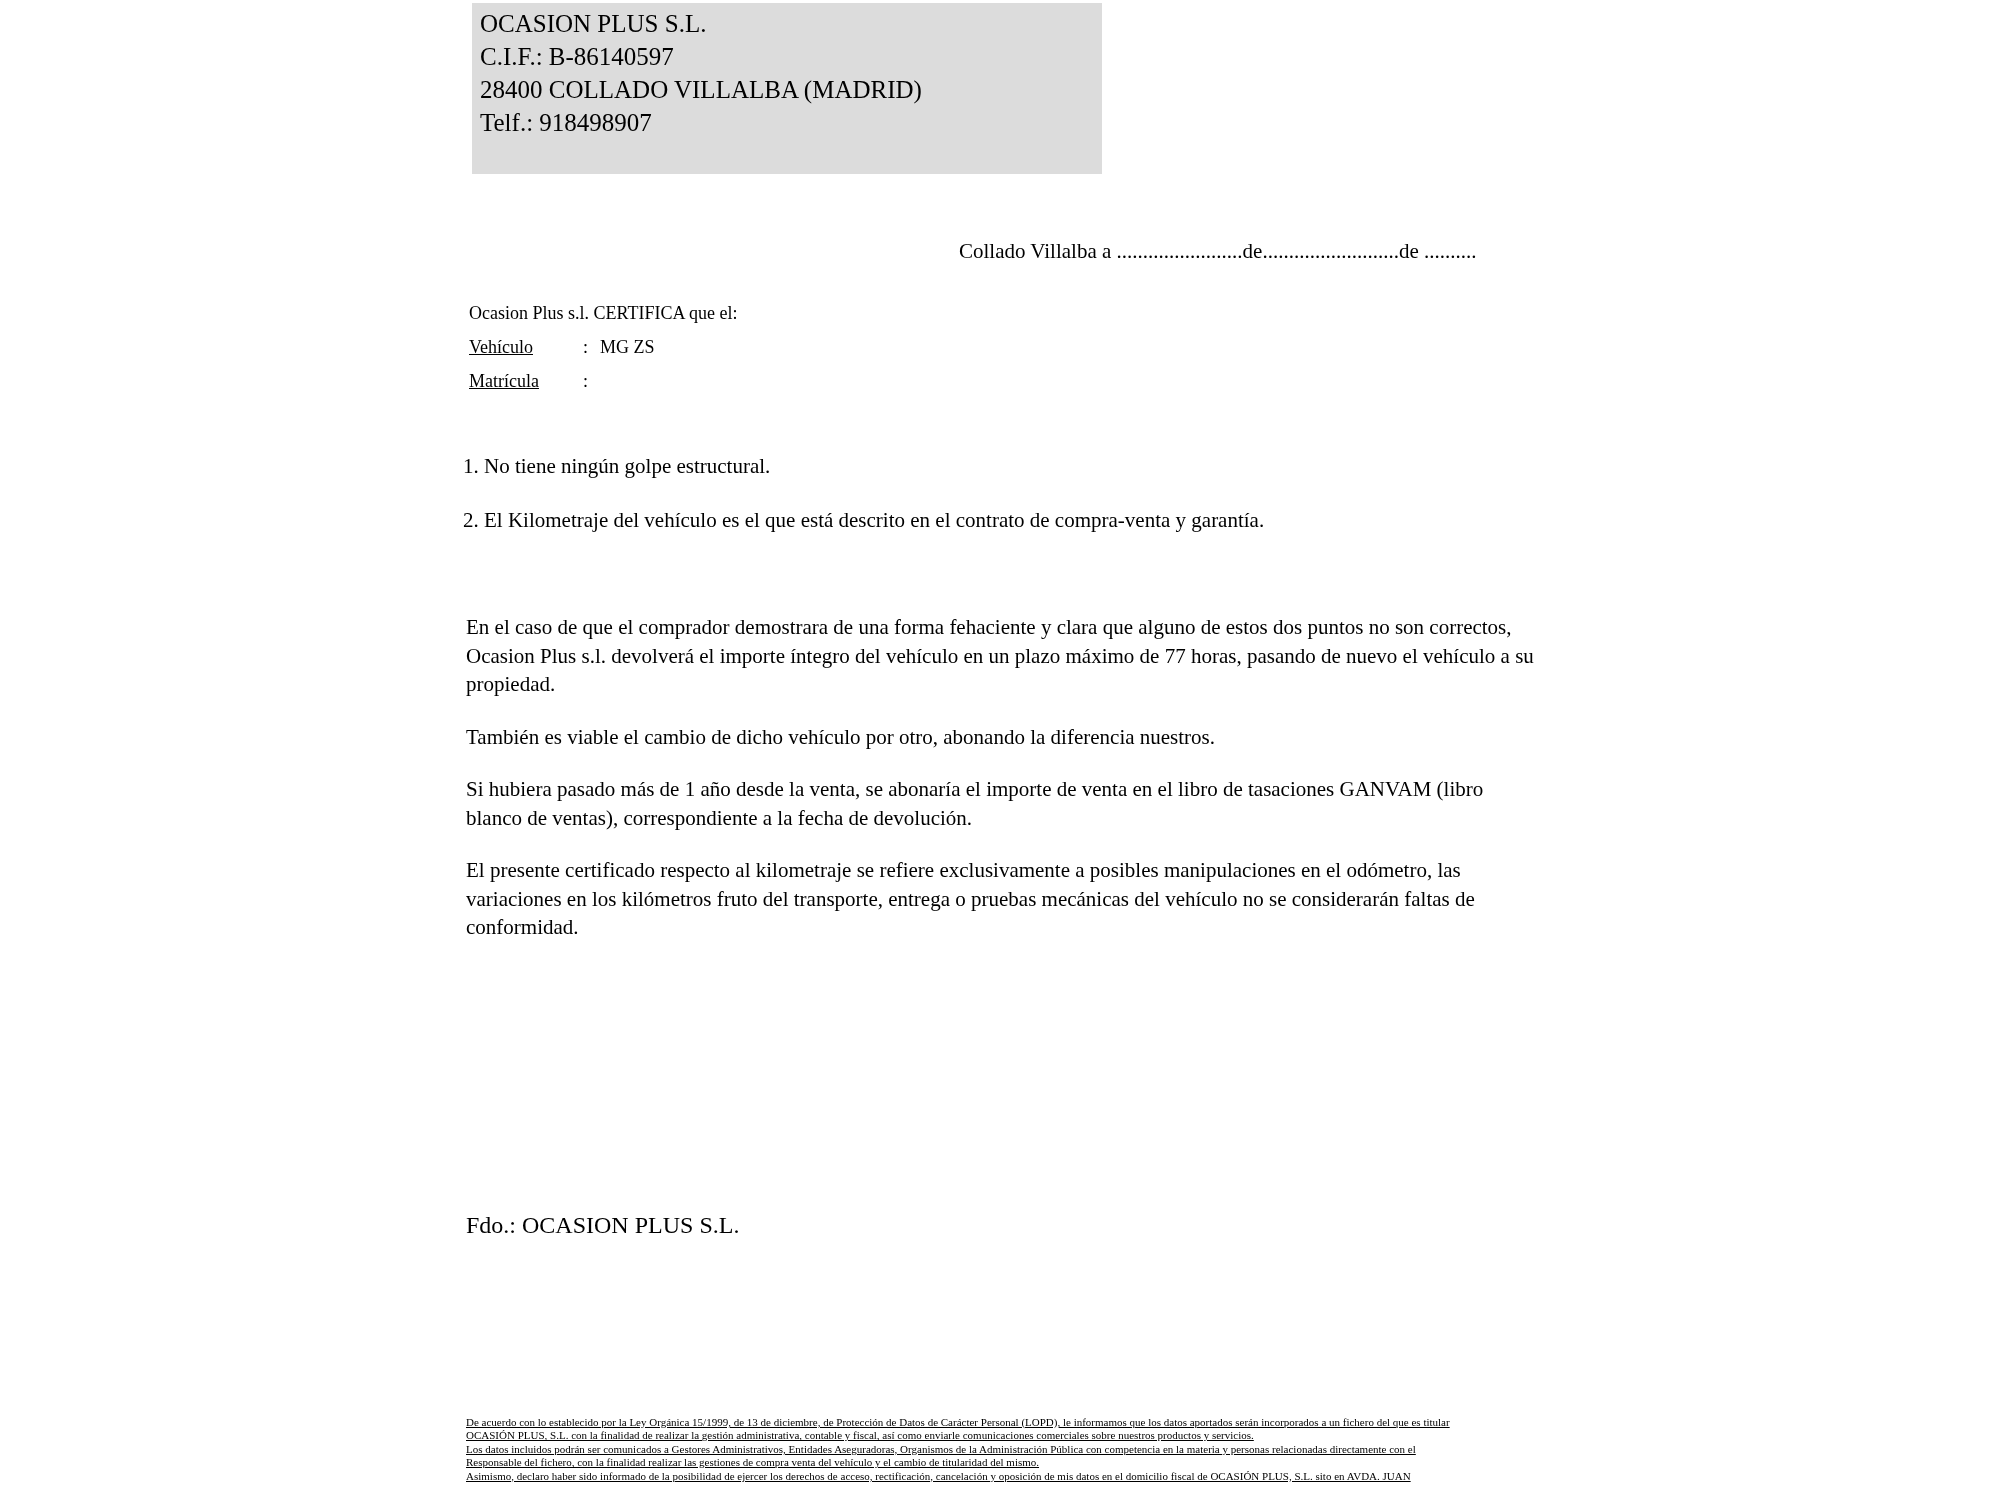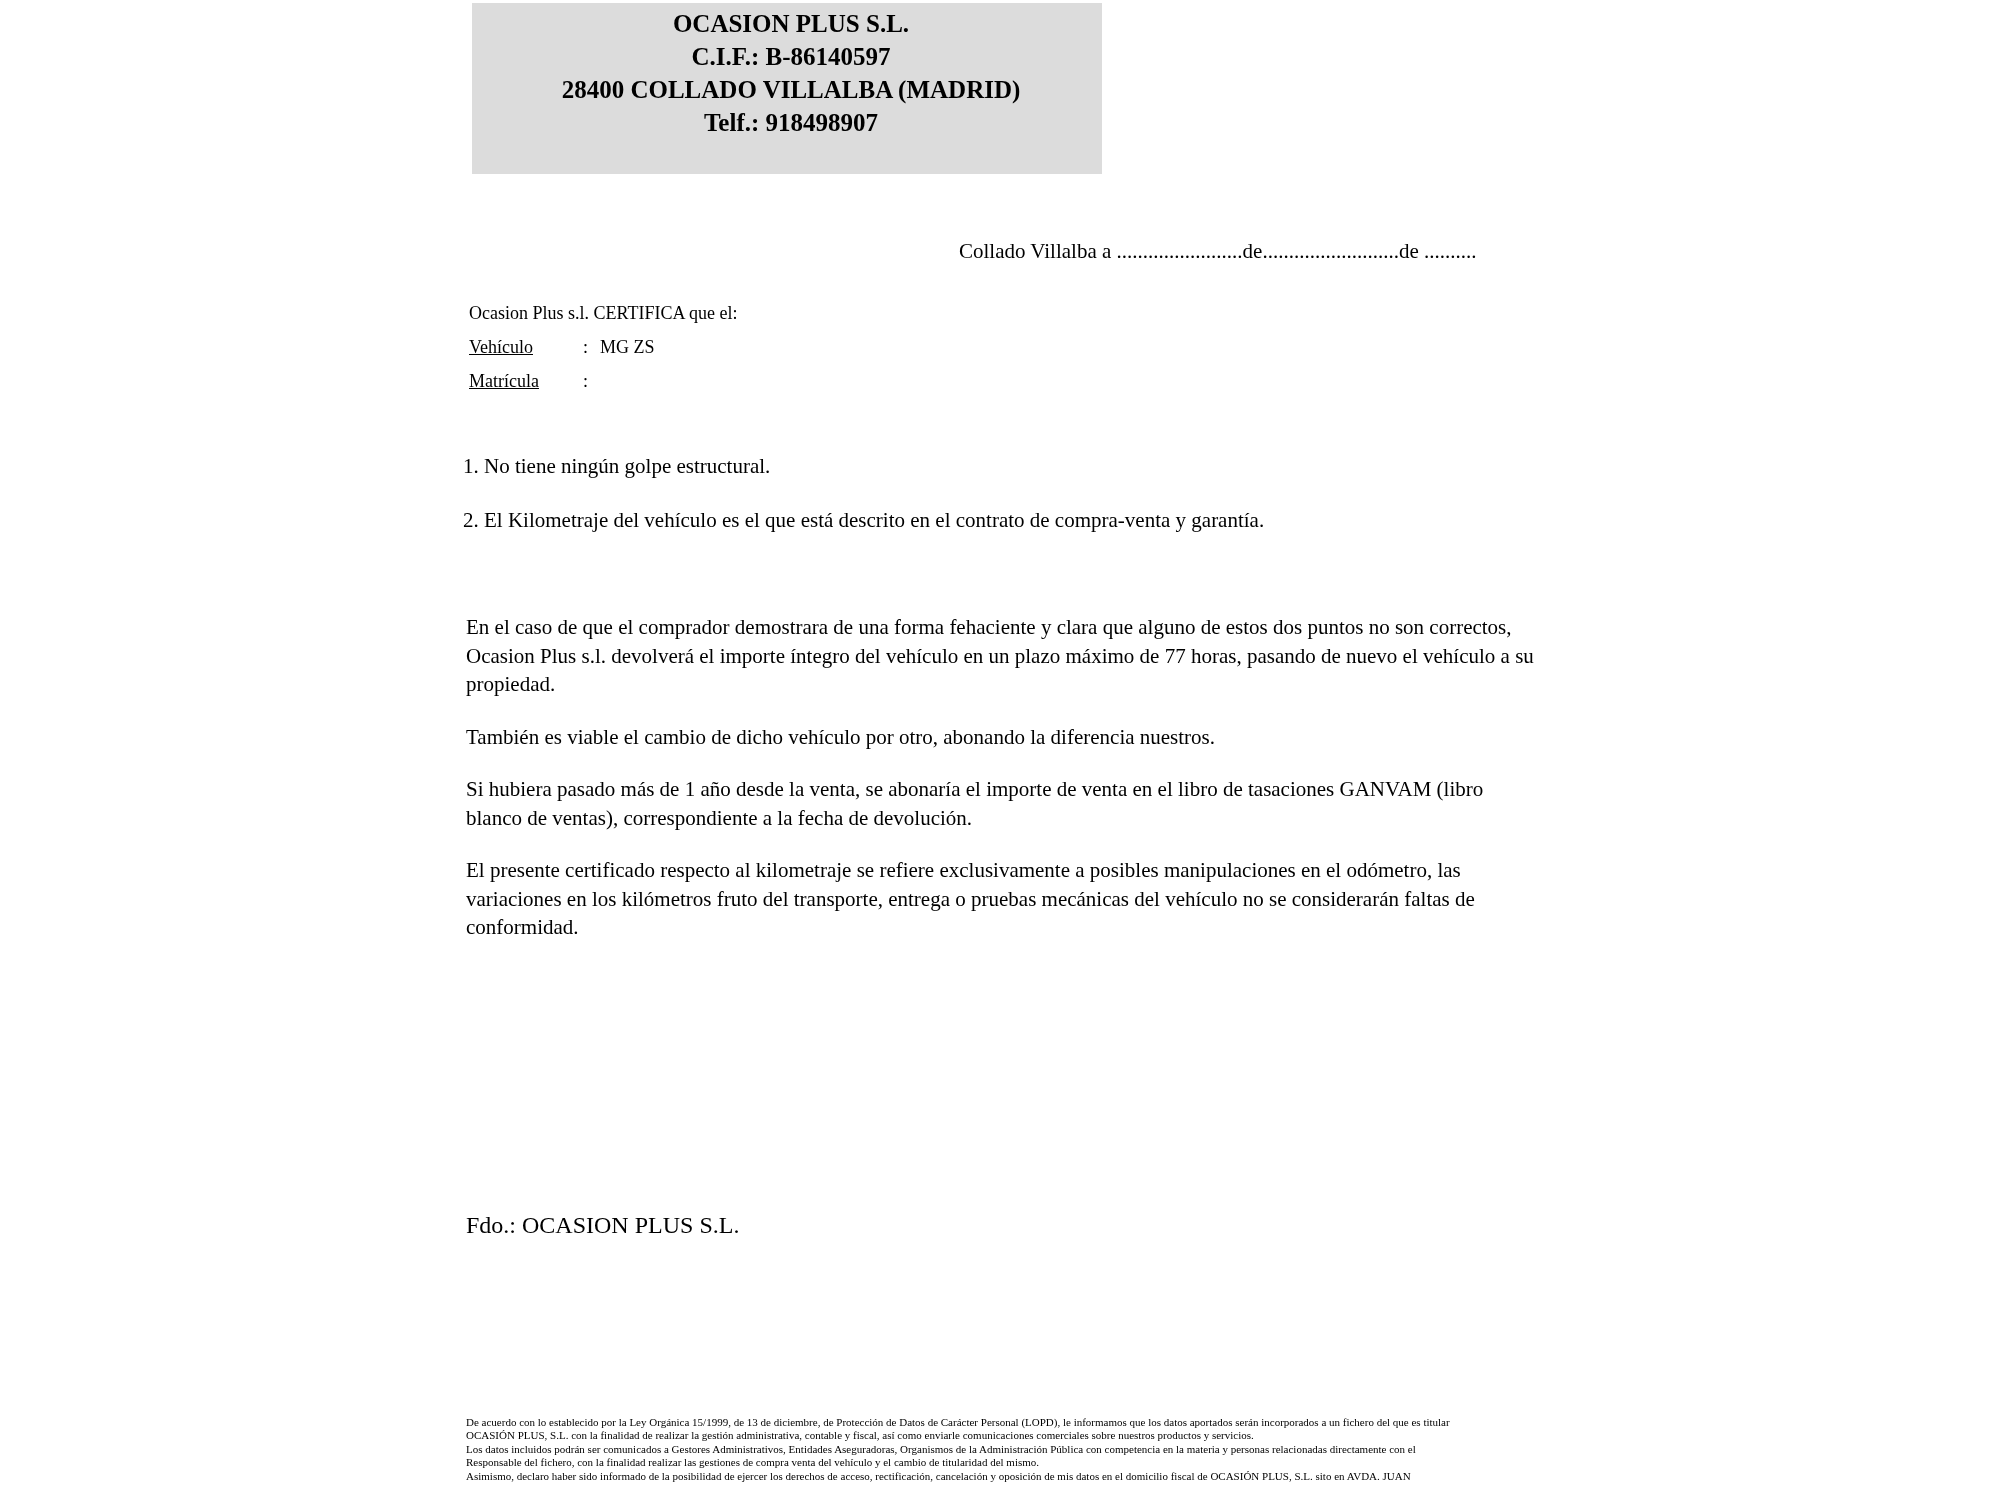--- a/index.html
+++ b/index.html
@@ -16,25 +16,24 @@
     position: absolute;
     left: 472px;
     top: 3px;
     width: 630px;
     height: 171px;
     background: #dcdcdc;
     box-sizing: border-box;
     padding: 4px 0 0 8px;
   }
   .header-box .hline {
-    font-weight: bold;
+    font-weight: normal;
     font-size: 25px;
     line-height: 33px;
     white-space: nowrap;
-    text-align: center;
   }
   .date-line {
     position: absolute;
     left: 959px;
     top: 237px;
     font-size: 21px;
     line-height: 28px;
     white-space: nowrap;
   }
   .cert-block {
@@ -85,21 +84,21 @@
     line-height: 28px;
     white-space: nowrap;
   }
   .footer-legal {
     position: absolute;
     left: 466px;
     top: 1416px;
     font-size: 11px;
     line-height: 13.4px;
   }
-  .footer-legal .fline { white-space: nowrap; }
+  .footer-legal .fline { white-space: nowrap; text-decoration: underline; }
 </style>
 </head>
 <body>
 
 <div class="page">
 
   <div class="header-box">
     <div class="hline">OCASION PLUS S.L.</div>
     <div class="hline">C.I.F.: B-86140597</div>
     <div class="hline">28400 COLLADO VILLALBA (MADRID)</div>

